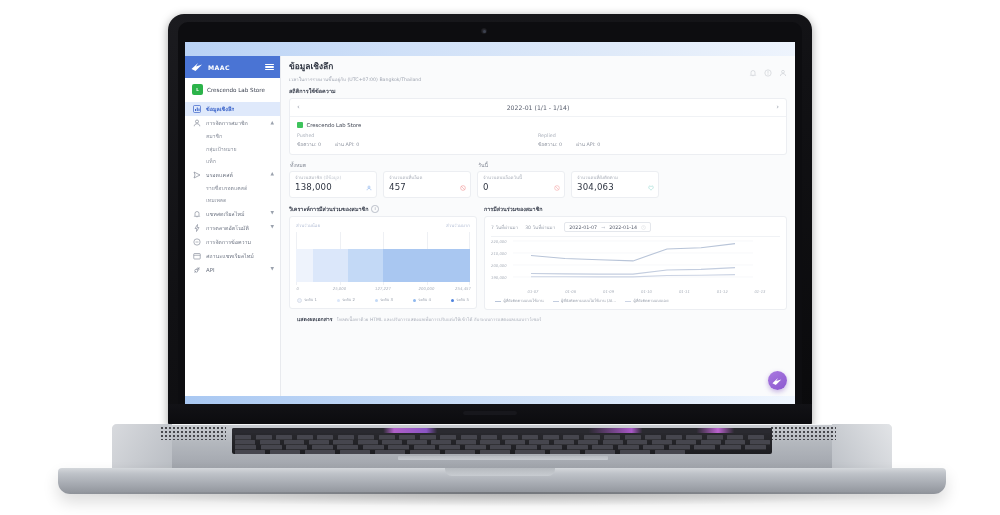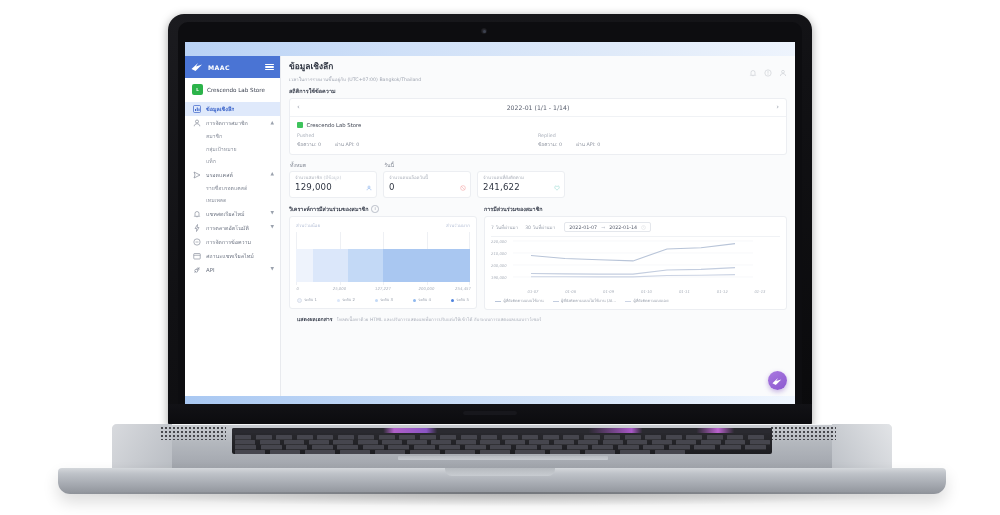--- a/index.html
+++ b/index.html
@@ -390,21 +390,33 @@
                   <div class="statcard">
                     <div class="sc-top">
                       <span class="sc-label"><span>จำนวนสมาชิก</span> <span class="muted">(มีข้อมูล)</span></span>
                     </div>
                     <span class="sc-ico">
                       <svg width="6" height="6" viewBox="0 0 16 16">
                           <circle cx="8" cy="5.5" r="2.8" fill="none" stroke="#7aa7e8" stroke-width="1.4"></circle>
                           <path d="M2.8 14c0-3.1 2.4-4.8 5.2-4.8S13.2 10.9 13.2 14" fill="none" stroke="#7aa7e8" stroke-width="1.4"></path>
                         </svg>
                     </span>
-                    <div class="sc-val">129,000</div>
+                    <div class="sc-val">138,000</div>
+                  </div>
+                  <div class="statcard">
+                    <div class="sc-top">
+                      <span class="sc-label">จำนวนคนที่บล็อค</span>
+                    </div>
+                    <span class="sc-ico">
+                      <svg width="6" height="6" viewBox="0 0 16 16">
+                          <circle cx="8" cy="8" r="6.3" fill="none" stroke="#f08a8a" stroke-width="1.4"></circle>
+                          <path d="M3.6 3.6l8.8 8.8" stroke="#f08a8a" stroke-width="1.4"></path>
+                        </svg>
+                    </span>
+                    <div class="sc-val">457</div>
                   </div>
                 </div>
               </div>
 
               <div>
                 <div class="grp-label">วันนี้</div>
                 <div class="statgroup">
                   <div class="statcard">
                     <div class="sc-top">
                       <span class="sc-label">จำนวนคนบล็อควันนี้</span>
@@ -419,21 +431,21 @@
                   </div>
                   <div class="statcard">
                     <div class="sc-top">
                       <span class="sc-label">จำนวนคนที่ยังติดตาม</span>
                     </div>
                     <span class="sc-ico">
                       <svg width="6" height="6" viewBox="0 0 16 16">
                           <path d="M8 13.5S2 9.8 2 6.2A3.2 3.2 0 018 4.3a3.2 3.2 0 016 1.9c0 3.6-6 7.3-6 7.3z" fill="none" stroke="#8ad4cc" stroke-width="1.4"></path>
                         </svg>
                     </span>
-                    <div class="sc-val">241,622</div>
+                    <div class="sc-val">304,063</div>
                   </div>
                 </div>
               </div>
             </div>
 
             <div class="chartrow">
 
               <div class="barchart">
                 <div class="chart-title">
                   <span>วิเคราะห์การมีส่วนร่วมของสมาชิก</span>

